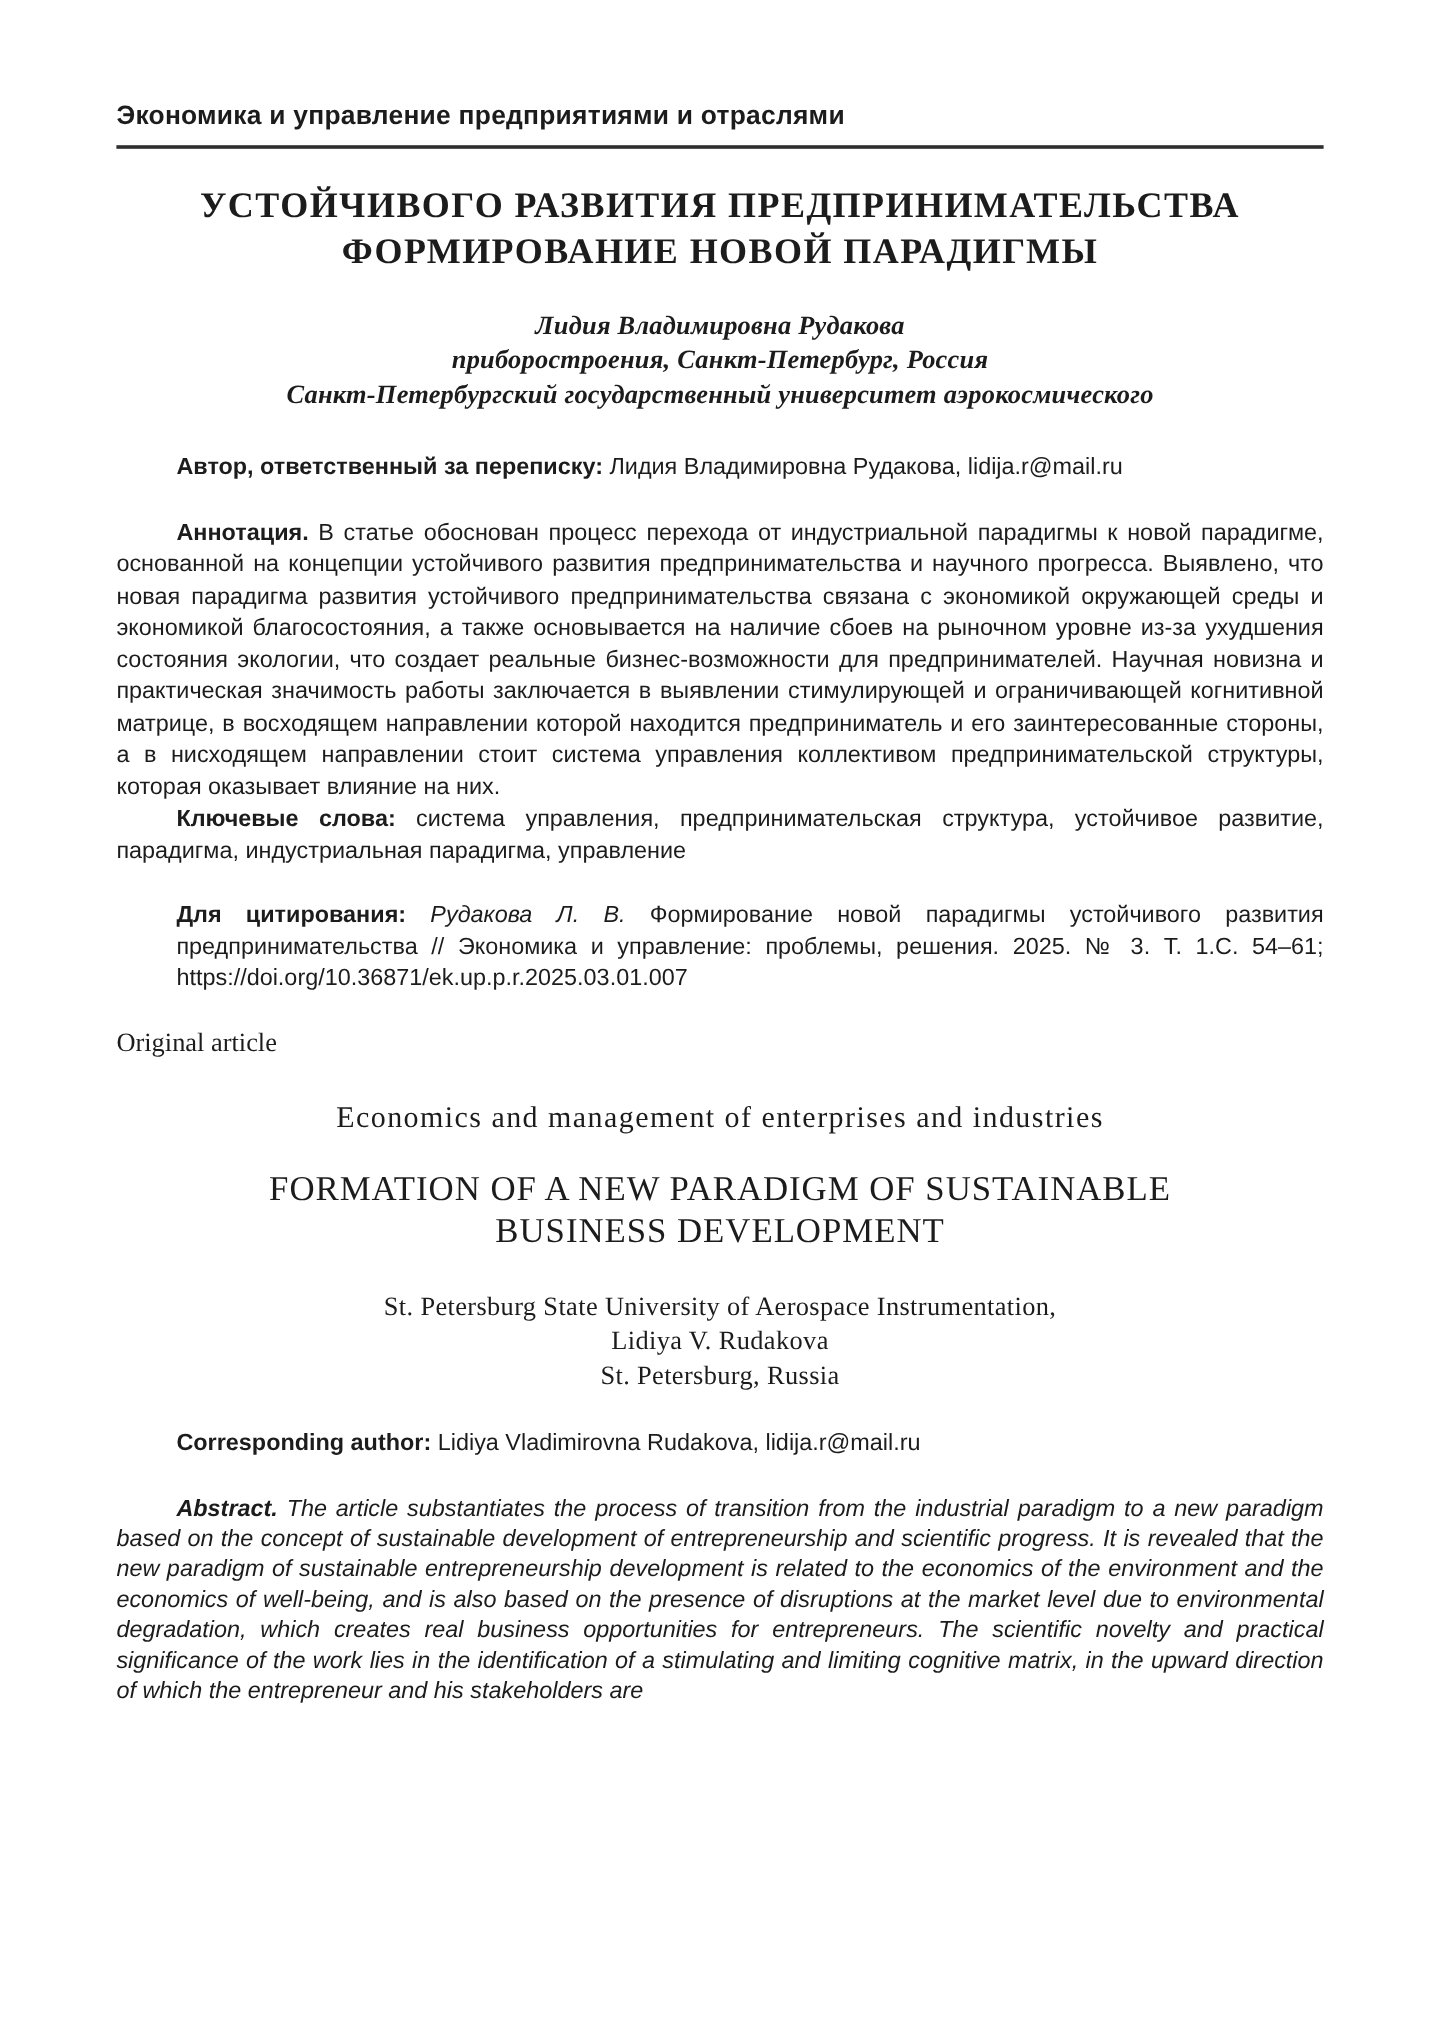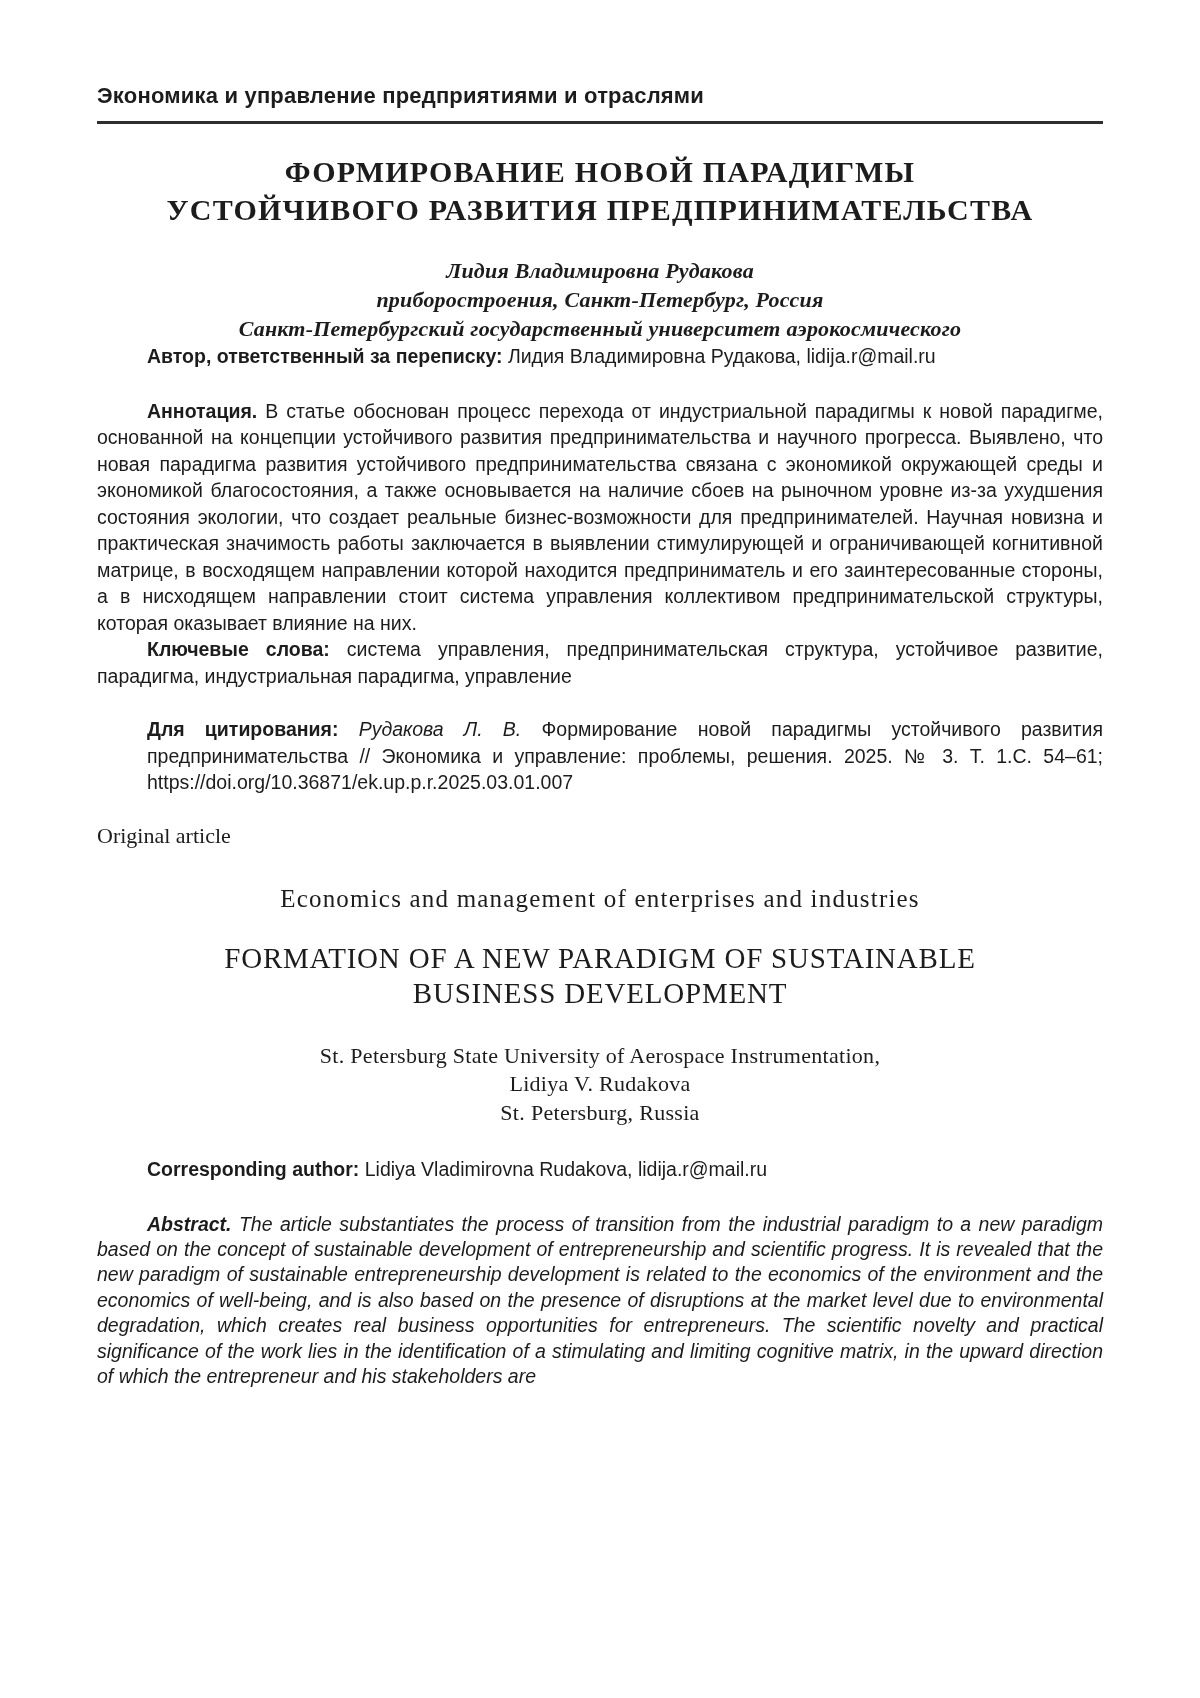--- a/index.html
+++ b/index.html
@@ -49,20 +49,21 @@
   }
   
   .para{
     margin:0;
     font:19.5px/26.5px "Liberation Sans", sans-serif;
     text-align:justify;
   }
   .para .lbl{font-weight:700;}
   .para .it{font-style:italic;}
   .corresponding-ru{
+    margin-top:33px;
     text-indent:50px;
     text-align:left;
   }
   .abstract-ru{
     margin-top:28px;
     text-indent:50px;
   }
   .keywords-ru{
     text-indent:50px;
   }
@@ -128,22 +129,22 @@
 </head>
 <body>
 
 <div class="page">
 
   <div class="running-head">Экономика и управление предприятиями и отраслями</div>
   <div class="top-rule"></div>
 
 
   <h1 class="title-ru" style="margin-bottom:0;">
+    <div>УСТОЙЧИВОГО РАЗВИТИЯ ПРЕДПРИНИМАТЕЛЬСТВА</div>
     <div>ФОРМИРОВАНИЕ НОВОЙ ПАРАДИГМЫ</div>
-    <div>УСТОЙЧИВОГО РАЗВИТИЯ ПРЕДПРИНИМАТЕЛЬСТВА</div>
   </h1>
 
   <div class="author-block-ru">
     <div>Лидия Владимировна Рудакова</div>
     <div>приборостроения, Санкт-Петербург, Россия</div>
     <div>Санкт-Петербургский государственный университет аэрокосмического</div>
   </div>
 
   <p class="para corresponding-ru">
     <span class="lbl">Автор, ответственный за переписку:</span>

